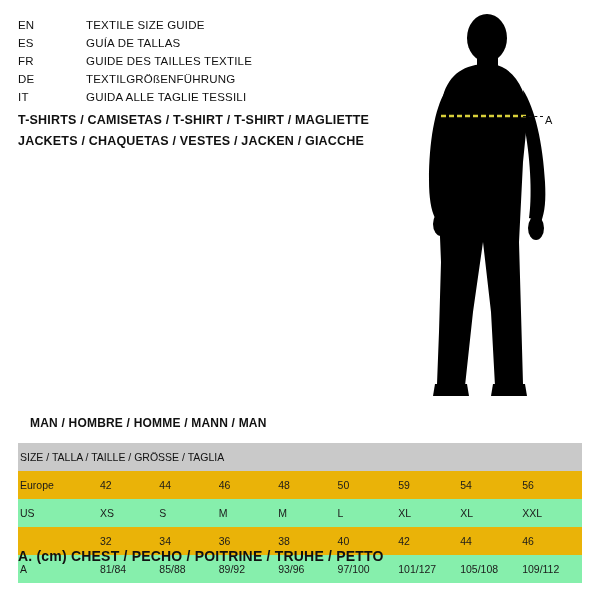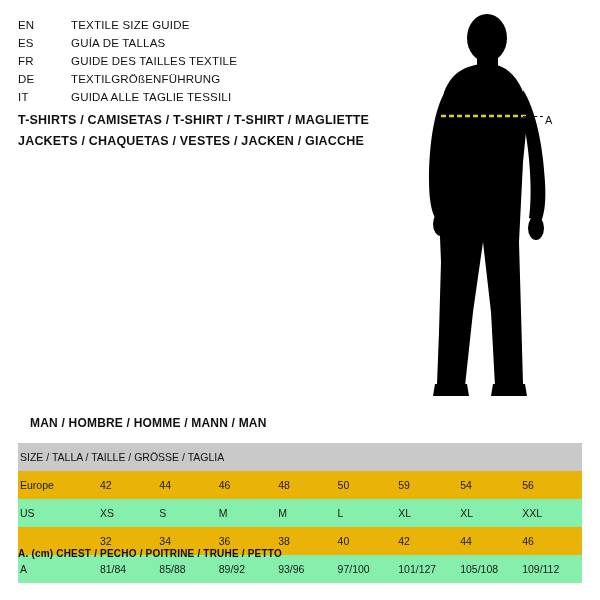--- a/index.html
+++ b/index.html
@@ -30,29 +30,29 @@
     top: 16px;
     width: 340px;
   }
   .lang-row {
     display: flex;
     align-items: baseline;
     font-size: 11.5px;
     line-height: 18px;
     letter-spacing: 0.2px;
     color: #111111;
-    gap: 13px;
   }
   .lang-code {
     width: 40px;
     flex: 0 0 40px;
   }
   .lang-text {
     flex: 1 1 auto;
     white-space: nowrap;
+    margin-left: 28px;
   }
 
   
   .cat-block {
     position: absolute;
     left: 18px;
     top: 110px;
     width: 400px;
   }
   .cat-line {
@@ -135,21 +135,21 @@
   }
   .cell-val {
     width: 66px;
     text-align: left;
   }
 
   .footnote {
     position: absolute;
     left: 18px;
     top: 548px;
-    font-size: 10px;
+    font-size: 14px;
     font-weight: bold;
     letter-spacing: 0.2px;
     color: #111111;
     white-space: nowrap;
   }
 </style>
 </head>
 <body>
 
 <div class="page">

